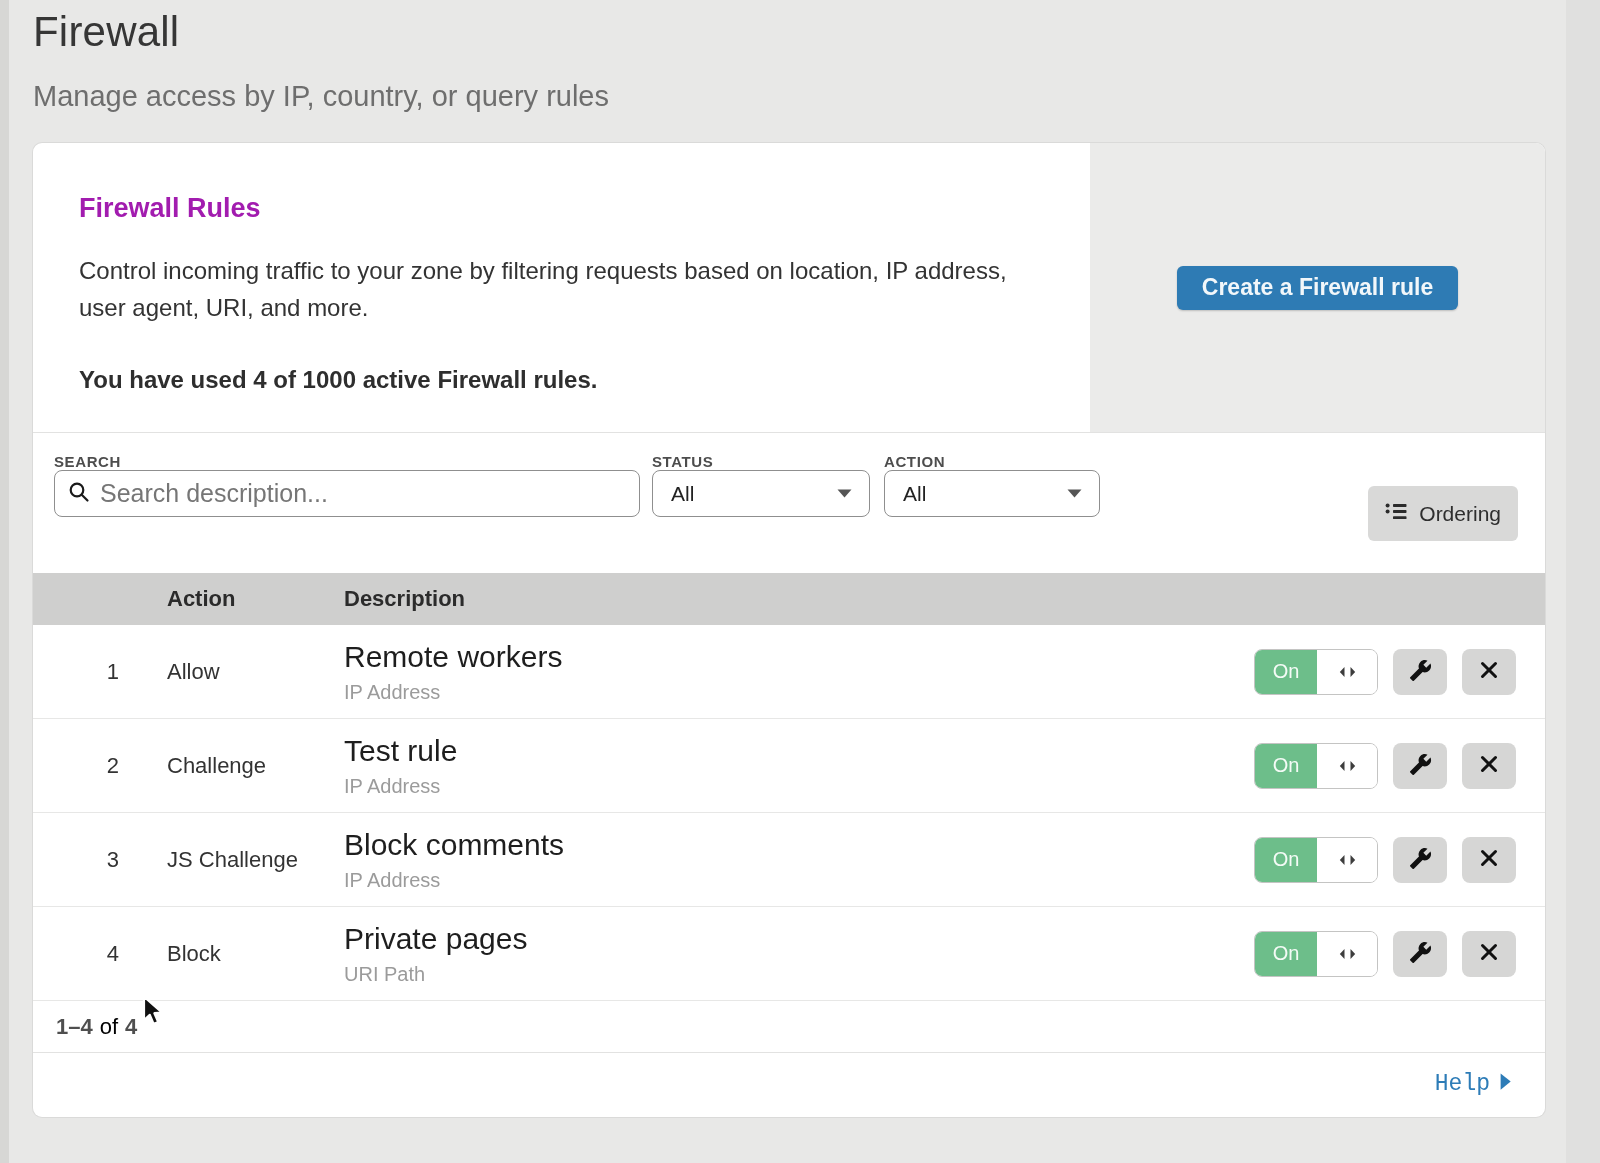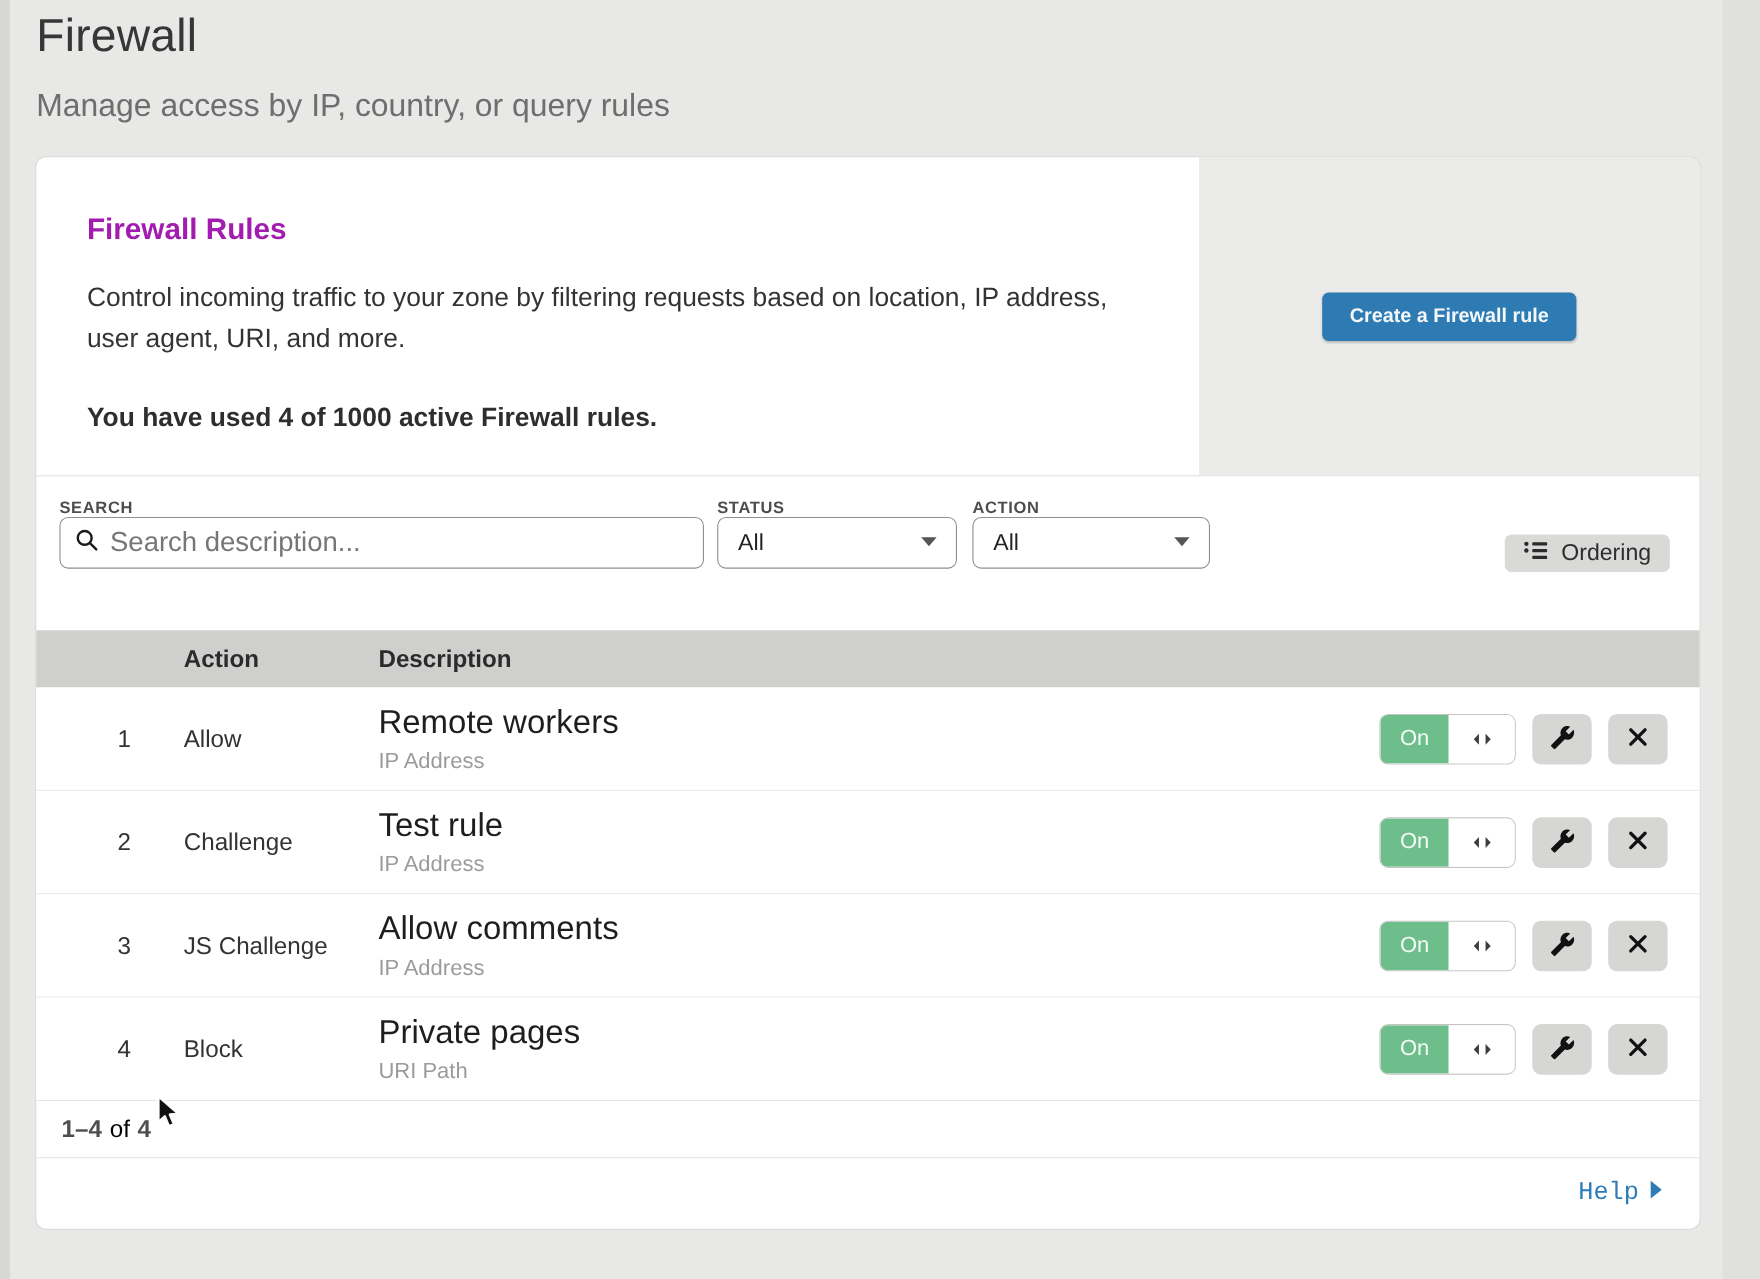--- a/index.html
+++ b/index.html
@@ -44,21 +44,21 @@
     max-width: 975px; font-weight: 400;
   }
   .rules-usage { margin-top: 40px; font-size: 24px; font-weight: 700; color: #2e2e2e; }
   .card-top-right {
     width: 455px; background: #ebebea; border-radius: 0 9px 0 0;
     display: flex; align-items: center; justify-content: center;
   }
   .create-btn {
     height: 44px; padding: 0 25px; border: none; border-radius: 6px;
     background: var(--accent_blue, #2e7bb4); color: #f2f7fa;
-    font-family: inherit; font-size: 18px; font-weight: 700; cursor: pointer;
+    font-family: inherit; font-size: 23px; font-weight: 700; cursor: pointer;
     box-shadow: 0 1px 2px rgba(0,0,0,0.2);
   }
 
   
   .filters { position: relative; height: 140px; padding-top: 20px; display: flex; }
   .filter-label {
     font-size: 15px; font-weight: 700; color: #4d4d4d; letter-spacing: 0.6px;
     margin-bottom: 0;
   }
   .f-search { margin-left: 21px; width: 586px; }
@@ -74,21 +74,21 @@
     font-size: 25px; color: #4d7c0f; background: transparent;
   }
   .search-input::placeholder { color: #767676; }
   .select-wrap {
     height: 47px; border: 1.4px solid #8f8f8f; border-radius: 8px;
     display: flex; align-items: center; justify-content: space-between;
     padding: 0 16px 0 18px; background: #fff; cursor: pointer;
   }
   .select-value { font-size: 21px; color: #222; }
   .ordering-btn {
-    position: absolute; right: 27px; top: 53px; height: 34px; padding: 0 17px;
+    position: absolute; right: 27px; top: 53px; height: 55px; padding: 0 17px;
     border: none; border-radius: 6px; background: #d9d9d8; cursor: pointer;
     display: flex; align-items: center; gap: 11px;
     font-family: inherit; font-size: 21px; color: #2e2e2e;
   }
 
   
   .thead {
     height: 52px; background: var(--header_gray, #cfcfce);
     display: flex; align-items: center; font-size: 22px; font-weight: 700; color: #2b2b2b;
   }
@@ -287,21 +287,21 @@
             </svg>
         </span>
       </button>
     </div>
   </div>
 
   <div class="trow">
     <span class="col-num">3</span>
     <span class="col-action">JS Challenge</span>
     <div class="col-desc">
-      <div class="desc-title">Allow comments</div>
+      <div class="desc-title">Block comments</div>
       <div class="desc-sub">IP Address</div>
     </div>
     <div class="controls">
       <div class="toggle">
         <span class="toggle-on">On</span>
         <span class="toggle-handle">
           <svg width="21" height="14" viewBox="0 0 21 14">
               <path d="M7.5 2 L2.8 7 L7.5 12 Z" fill="#3d3d3d"></path>
               <path d="M13.5 2 L18.2 7 L13.5 12 Z" fill="#3d3d3d"></path>
             </svg>

